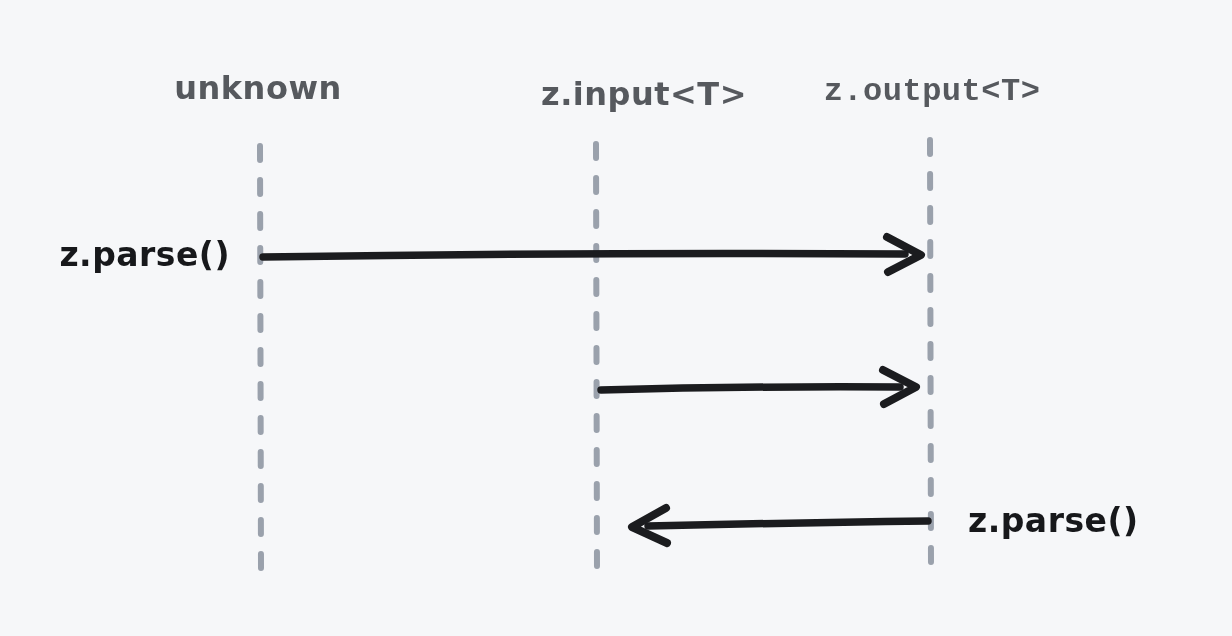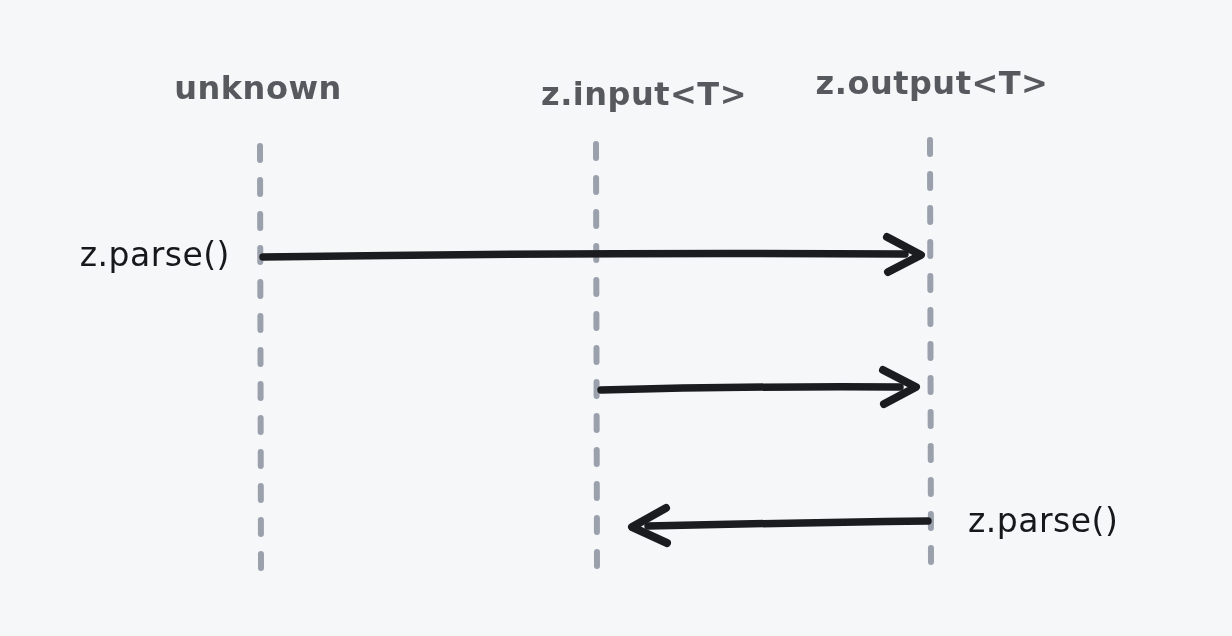--- a/index.html
+++ b/index.html
@@ -55,34 +55,34 @@
     font-size: 32px;
     font-weight: 700;
     letter-spacing: 0.5px;
     white-space: nowrap;
     line-height: 1;
   }
   .msg-label {
     position: absolute;
     color: var(--label-text);
     font-size: 33px;
-    font-weight: 400;
+    font-weight: 700;
     letter-spacing: 0.5px;
     white-space: nowrap;
     line-height: 1;
   }
 </style>
 </head>
 <body>
 
 <div class="canvas">
 
   <div class="header-label" style="left:258px; top:72px;">unknown</div>
   <div class="header-label" style="left:596px; top:78px;margin-left:48px;">z.input&lt;T&gt;</div>
-  <div class="header-label" style="left:932px; top:67px;">z.output&lt;T&gt;</div>
+  <div class="header-label" style="left:932px; top:76px;font-family:Liberation Mono, monospace;">z.output&lt;T&gt;</div>
 
   <svg class="diagram-svg" viewBox="0 0 1232 636">
 
     <path class="lifeline" d="M 260 146 L 261 572"></path>
     <path class="lifeline" d="M 596 144 L 597 574"></path>
     <path class="lifeline" d="M 930 140 L 931 570"></path>
 
     <g>
       <path class="msg-line" d="M 263 257 Q 590 252 905 254"></path>
       <path class="msg-head" d="M 887 237 L 921 255 L 888 272"></path>

